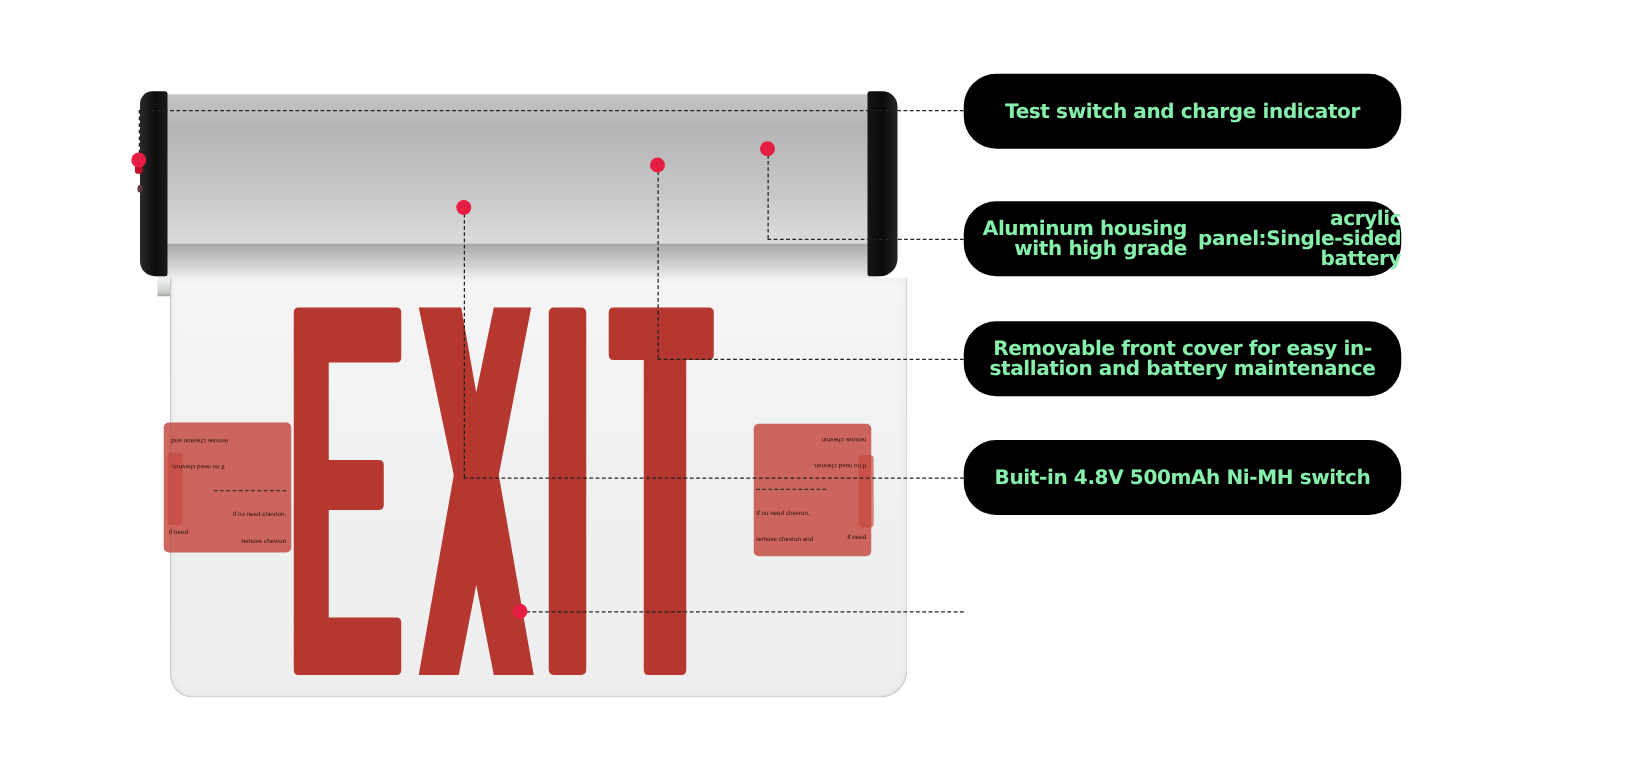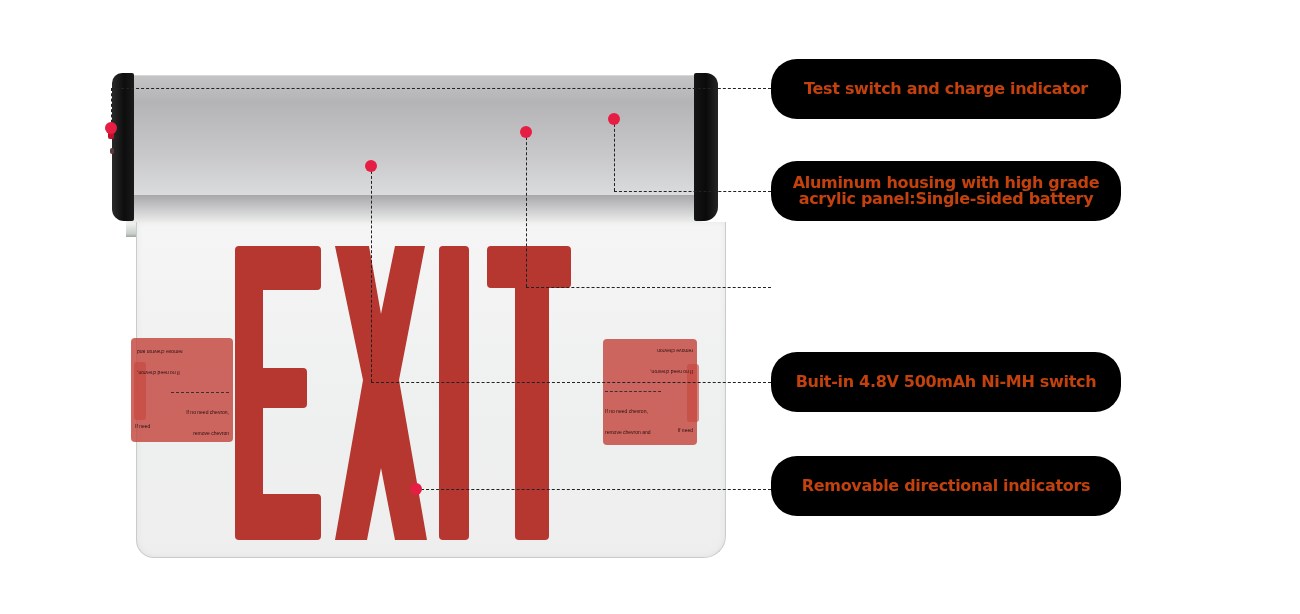--- a/index.html
+++ b/index.html
@@ -58,21 +58,21 @@
   
   .line-h { position: absolute; border-top: 1px dashed #222; height: 0; }
   .line-v { position: absolute; border-left: 1px dashed #222; width: 0; }
   .dot { position: absolute; width: 12px; height: 12px; border-radius: 50%; background: #e61e43; }
 
   
   .callout {
     position: absolute; left: 771px; width: 350px; height: 60px;
     background: #000000; border-radius: 26px;
     display: flex; align-items: center; justify-content: center; text-align: right;
-    color: #c2410c; font-family: "DejaVu Sans", sans-serif; font-weight: bold;
+    color: #86efac; font-family: "DejaVu Sans", sans-serif; font-weight: bold;
     font-size: 16px; line-height: 16px; letter-spacing: -0.3px;
   }
   .callout span { display: block; }
 </style>
 </head>
 <body>
 
 <div class="stage">
 
   <div class="housing">
@@ -164,23 +164,24 @@
 
   <div class="dot" style="left:105px;top:122px;"></div>
   <div class="dot" style="left:608px;top:113px;"></div>
   <div class="dot" style="left:520px;top:126px;"></div>
   <div class="dot" style="left:365px;top:160px;"></div>
   <div class="dot" style="left:410px;top:483px;"></div>
 
   <div class="callout" style="top:59px;">
     <span>Test switch and charge indicator</span>
   </div>
-  <div class="callout" style="top:161px;flex-direction:column;">
+  <div class="callout" style="top:161px;flex-direction:row;">
     <span>Aluminum housing with high grade</span>
     <span>acrylic panel:Single-sided battery</span>
+  </div>
+  <div class="callout" style="top:257px;flex-direction:column;">
+    <span>Removable front cover for easy in-</span>
+    <span>stallation and battery maintenance</span>
   </div>
   <div class="callout" style="top:352px;">
     <span>Buit-in 4.8V 500mAh Ni-MH switch</span>
   </div>
-  <div class="callout" style="top:456px;">
-    <span>Removable directional indicators</span>
-  </div>
 </div>
 
 </body></html>

